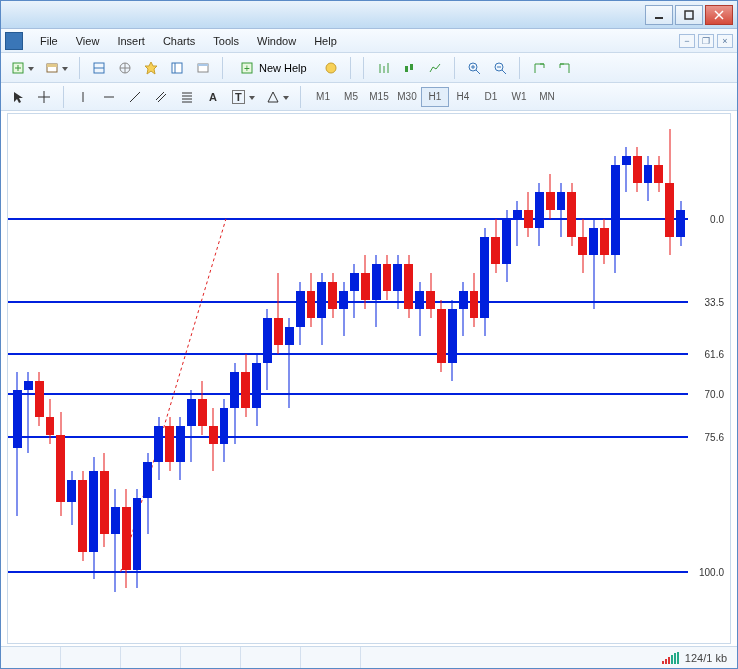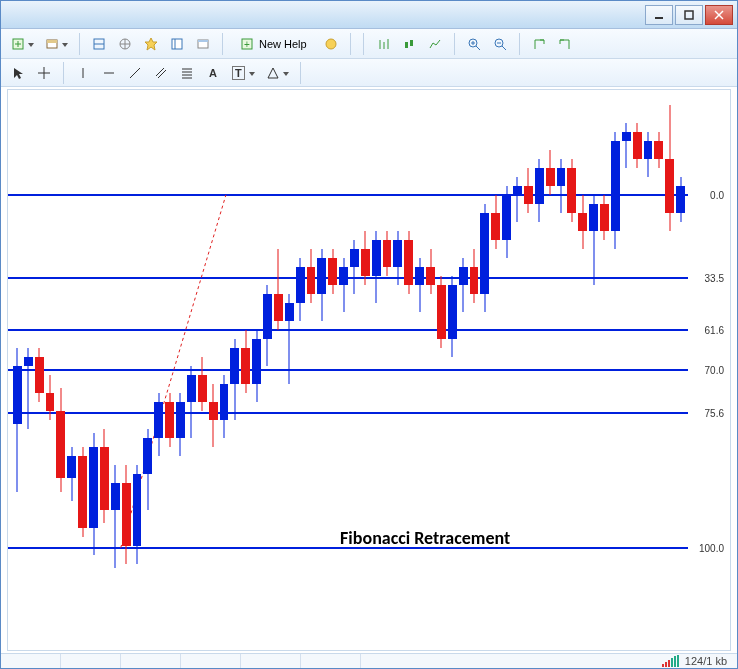--- a/index.html
+++ b/index.html
@@ -26,21 +26,21 @@
   .chart-area { position: absolute; left: 0; right: 0; top: 0; bottom: 0; }
   .fib-line { position: absolute; left: 0; right: 42px; height: 2px; background: #0020dd; }
   .fib-label { position: absolute; right: 6px; font-size: 10px; color: #333; transform: translateY(-50%); }
   .candle { position: absolute; }
   .candle .wick { position: absolute; left: 50%; width: 1px; transform: translateX(-50%); }
   .candle .body { position: absolute; left: 0; right: 0; }
   .up .wick { background: #0020dd; } .up .body { background: #0020dd; }
   .dn .wick { background: #e61717; } .dn .body { background: #e61717; }
   .annotation { position: absolute; font-weight: bold; font-size: 18px; color: #000; font-family: Calibri, Arial, sans-serif; }
   .fib-diag { position: absolute; pointer-events: none; }
-  .statusbar { height: 15px; border-top: 1px solid #c9d9ea; background: #f4f8fc; display: flex; align-items: center; }
+  .statusbar { height: 22px; border-top: 1px solid #c9d9ea; background: #f4f8fc; display: flex; align-items: center; }
   .sb-cell { flex: 0 0 60px; height: 100%; border-right: 1px solid #d4e0ee; }
   .sb-right { margin-left: auto; display: flex; align-items: center; gap: 6px; padding-right: 10px; color: #444; }
   .conn-bars { display: flex; align-items: flex-end; gap: 1px; height: 12px; }
   .cb { width: 2px; background: #d33; }
   .cb.g { background: #2a8; }
   svg { display: block; }
 </style>
 </head>
 <body>
 
@@ -58,20 +58,34 @@
         </svg>
     </div>
     <div class="title-btn close">
       <svg width="10" height="10">
           <line x1="1" y1="1" x2="9" y2="9" stroke="#fff" stroke-width="1.5"></line>
           <line x1="9" y1="1" x2="1" y2="9" stroke="#fff" stroke-width="1.5"></line>
         </svg>
     </div>
   </div>
 
+  <div class="menubar">
+    <div class="app-icon"></div>
+    <div class="menu-item">File</div>
+    <div class="menu-item">View</div>
+    <div class="menu-item">Insert</div>
+    <div class="menu-item">Charts</div>
+    <div class="menu-item">Tools</div>
+    <div class="menu-item">Window</div>
+    <div class="menu-item">Help</div>
+    <div class="spacer"></div>
+    <div class="wctrl">−</div>
+    <div class="wctrl">❐</div>
+    <div class="wctrl">×</div>
+  </div>
 
   <div class="toolbar">
     <div class="tbtn with-dd">
       <svg width="14" height="14">
           <rect x="2" y="2" width="10" height="10" fill="#e8f8e0" stroke="#3a9a3a"></rect>
           <line x1="7" y1="4" x2="7" y2="10" stroke="#3a9a3a"></line>
           <line x1="4" y1="7" x2="10" y2="7" stroke="#3a9a3a"></line>
         </svg>
       <span class="dd-caret"></span>
     </div>
@@ -228,20 +242,31 @@
         <span style="font-weight:bold;color:#333;border:1px solid #777;padding:0 2px;">T</span>
         <span class="dd-caret"></span>
       </div>
     <div class="tbtn with-dd">
         <svg width="14" height="14">
           <polygon points="2,12 7,2 12,12" fill="none" stroke="#333"></polygon>
         </svg>
         <span class="dd-caret"></span>
       </div>
     <div class="tsep"></div>
+    <div id="tf-holder" style="display:flex;gap:0;">
+        <div class="tf-btn">M1</div>
+        <div class="tf-btn">M5</div>
+        <div class="tf-btn">M15</div>
+        <div class="tf-btn">M30</div>
+        <div class="tf-btn active">H1</div>
+        <div class="tf-btn">H4</div>
+        <div class="tf-btn">D1</div>
+        <div class="tf-btn">W1</div>
+        <div class="tf-btn">MN</div>
+      </div>
   </div>
 
   <div class="chart-wrap">
     <div class="chart-area" id="chart">
         <div class="fib-line" style="top: 103.904px;"></div>
         <div class="fib-label" style="top: 104.904px;">0.0</div>
         <div class="fib-line" style="top: 187.074px;"></div>
         <div class="fib-label" style="top: 188.074px;">33.5</div>
         <div class="fib-line" style="top: 238.774px;"></div>
         <div class="fib-label" style="top: 239.774px;">61.6</div>
@@ -495,21 +520,20 @@
           <div class="body" style="top: 8.9913px; height: 17.9826px;"></div>
         </div>
         <div class="candle dn" style="left: 657.258px; top: 14.9913px; width: 8.87097px; height: 125.878px;">
           <div class="wick" style="top: 0px; height: 125.878px;"></div>
           <div class="body" style="top: 53.9478px; height: 53.9478px;"></div>
         </div>
         <div class="candle up" style="left: 668.129px; top: 86.9217px; width: 8.87097px; height: 44.9565px;">
           <div class="wick" style="top: 0px; height: 44.9565px;"></div>
           <div class="body" style="top: 8.9913px; height: 26.9739px;"></div>
         </div>
-        <div class="annotation" style="left: 46%; top: 78%;">Fibonacci Retracement</div>
       </div>
   </div>
 
   <div class="statusbar">
     <div class="sb-cell"></div>
     <div class="sb-cell"></div>
     <div class="sb-cell"></div>
     <div class="sb-cell"></div>
     <div class="sb-cell"></div>
     <div class="sb-cell"></div>

